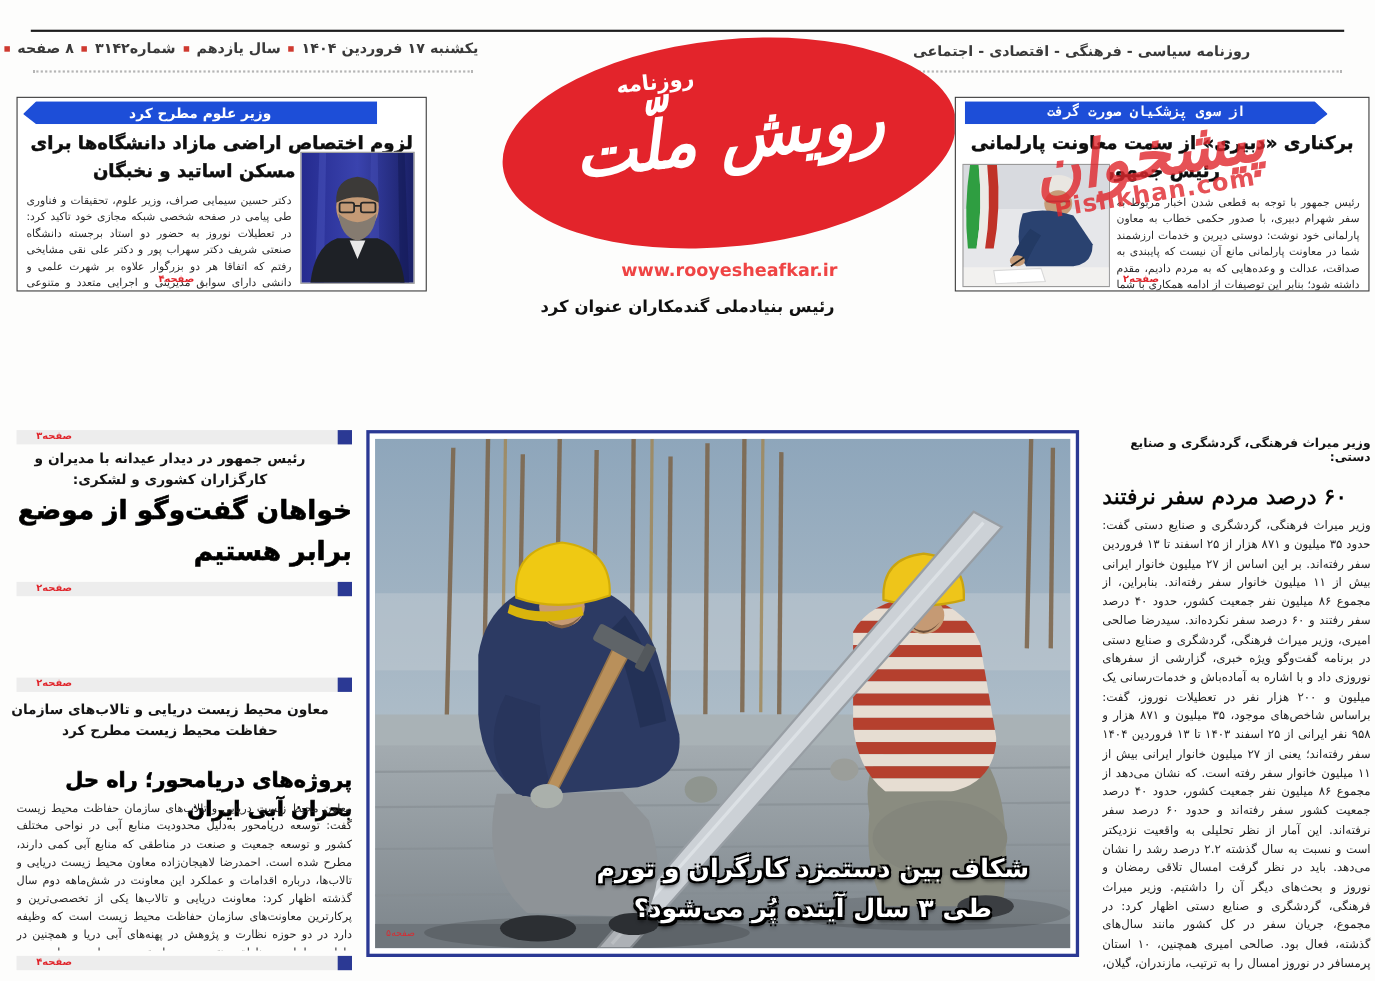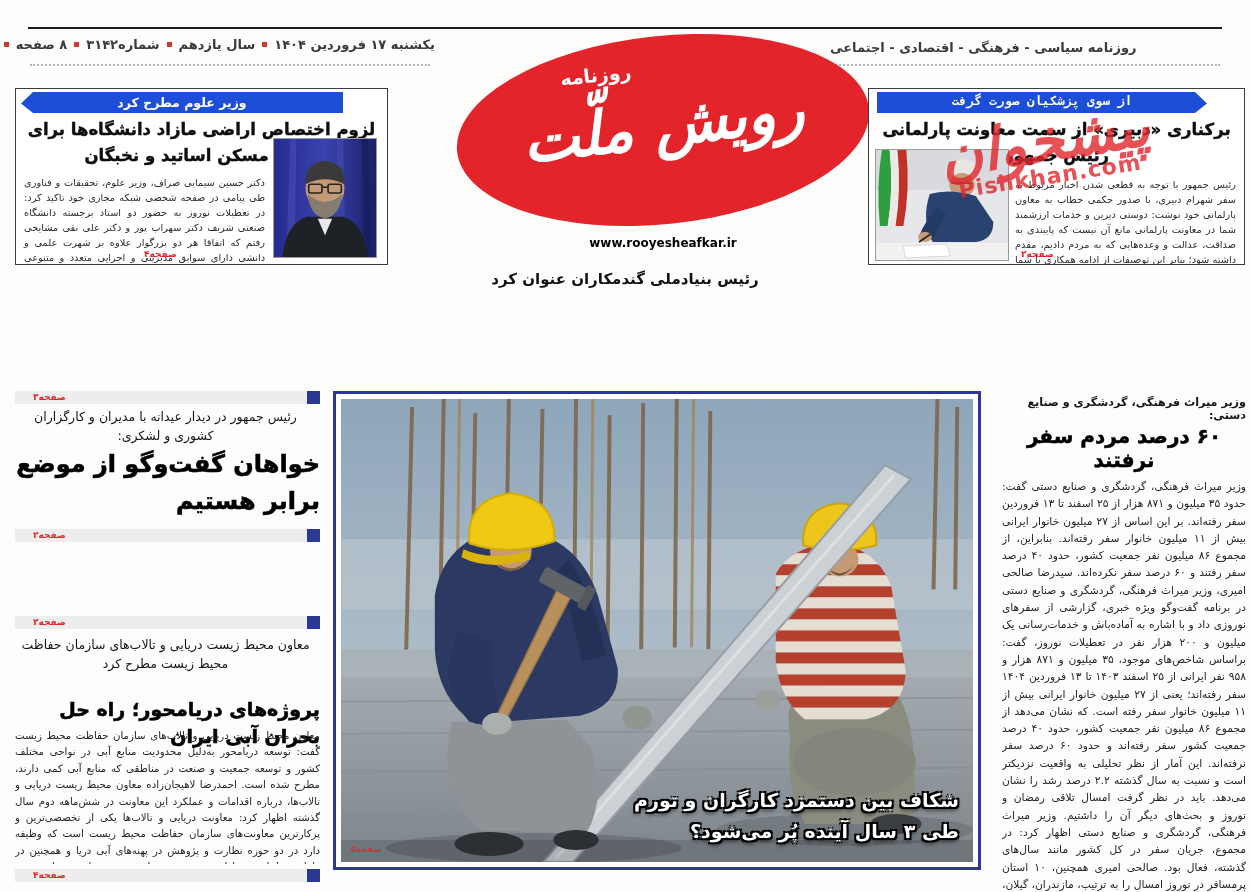--- a/index.html
+++ b/index.html
@@ -26,21 +26,21 @@
 
   
   .logo { position:absolute; left:452px; top:34px; width:422px; height:198px; }
   .logo-oval { position:absolute; inset:2px 4px 8px 4px; background:#e3242b; border-radius:50%; transform:rotate(-6deg); }
   .logo-title {
     position:absolute; top:56px; left:0; right:0; text-align:center;
     color:#fff; font-size:60px; font-weight:bold; font-style:italic; transform:rotate(-7deg);
     letter-spacing:-2px;
   }
   .logo-sub { position:absolute; top:30px; left:108px; color:#fff; font-size:19px; font-weight:bold; transform:rotate(-6deg); }
-  .website { position:absolute; left:452px; top:236px; width:422px; text-align:center; color:#000000; font-weight:bold; font-size:12px; direction:ltr; }
+  .website { position:absolute; left:452px; top:236px; width:422px; text-align:center; color:#ef4444; font-weight:bold; font-size:16px; direction:ltr; }
 
   
   .tbox { position:absolute; top:88px; height:177px; border:1px solid #3b3b3b; background:#fff; overflow:hidden; }
   .tbox-left  { left:15px;  width:373px; }
   .tbox-right { left:868px; width:377px; }
   .kicker-bar {
     position:absolute; top:3px; height:21px; background:#1d4ed8; color:#fff;
     font-size:12.5px; font-weight:bold; text-align:center; line-height:21px;
   }
   .kicker-bar.notch-left  { left:5px;  width:322px; clip-path:polygon(12px 0,100% 0,100% 100%,12px 100%,0 55%); }
@@ -77,48 +77,48 @@
   .lead-headline {
     position:absolute; top:293px; left:8px; right:8px; text-align:center;
     font-size:45px; font-weight:bold; color:#000; line-height:1.35;
     -webkit-text-stroke:1px #000; white-space:nowrap;
   }
 
   
   .lc-bar { position:absolute; left:15px; width:305px; height:13px; background:#ededed; }
   .lc-bar .lc-page { position:absolute; right:auto; left:18px; top:1px; color:#e0262c; font-size:9px; font-weight:bold; }
   .lc-sq { position:absolute; left:auto; right:0; top:0; width:13px; height:13px; background:#2b3994; }
-  .lc-kicker { position:absolute; left:13px; width:305px; text-align:center; font-size:12.5px; font-weight:normal; color:#151515; line-height:1.5; }
+  .lc-kicker { position:absolute; left:2px; width:305px; text-align:center; font-size:12.5px; font-weight:bold; color:#151515; line-height:1.5; }
   .lc-headline { position:absolute; left:15px; width:305px; text-align:right; font-weight:bold; color:#000; -webkit-text-stroke:0.55px #000; }
   .lc-h1 { top:446px; font-size:24px; line-height:1.55; }
   .lc-h2 { top:552px; font-size:22px; line-height:1.45; }
   .lc-h3 { top:696px; font-size:19px; line-height:1.4; }
   .lc-body {
     position:absolute; left:15px; width:305px; top:728px; height:136px;
     font-size:10.2px; color:#242424; line-height:16.4px; text-align:justify; overflow:hidden;
   }
 
   
   .photo-frame {
     position:absolute; left:333px; top:391px; width:648px; height:479px;
     border:3px solid #2b3994; background:#fff; padding:5px; z-index:1;
   }
   .photo-inner { position:relative; width:100%; height:100%; background:#9fb0c0; overflow:hidden; }
   .photo-inner svg { display:block; width:100%; height:100%; }
   .photo-caption {
-    position:absolute; right:14px; bottom:16px; width:440px; 
-    color:#fff; font-weight:bold; font-size:19px; line-height:1.6;
+    position:absolute; right:14px; bottom:16px; width:440px; text-align:center;
+    color:#fff; font-weight:bold; font-size:23px; line-height:1.6;
     text-shadow:2px 2px 0 #000,-2px 2px 0 #000,2px -2px 0 #000,-2px -2px 0 #000,0 3px 4px rgba(0,0,0,.8);
   }
-  .photo-pageref { position:absolute; left:10px; bottom:8px; color:#e0262c; font-size:8.5px; font-weight:bold; opacity:.9;margin-top:16px; }
+  .photo-pageref { position:absolute; left:10px; bottom:8px; color:#e0262c; font-size:8.5px; font-weight:normal; opacity:.9;margin-top:16px; }
 
   
   .rc { position:absolute; left:1002px; top:396px; width:244px; }
   .rc-kicker { font-size:11.2px; font-weight:bold; color:#141414; text-align:right; }
-  .rc-headline { font-size:20px; font-weight:bold; color:#000; text-align:center; margin-top:2px; -webkit-text-stroke:0.5px #000; }
+  .rc-headline { font-size:20px; font-weight:normal; color:#000; text-align:left; margin-top:17px; -webkit-text-stroke:0.5px #000; }
   .rc-body { margin-top:6px; font-size:10.7px; color:#242424; line-height:17.3px; text-align:justify; height:418px; overflow:hidden; }
 </style>
 </head>
 <body>
 
 <div id="page">
 
   <div class="top-rule"></div>
 
   <div class="date-line">

